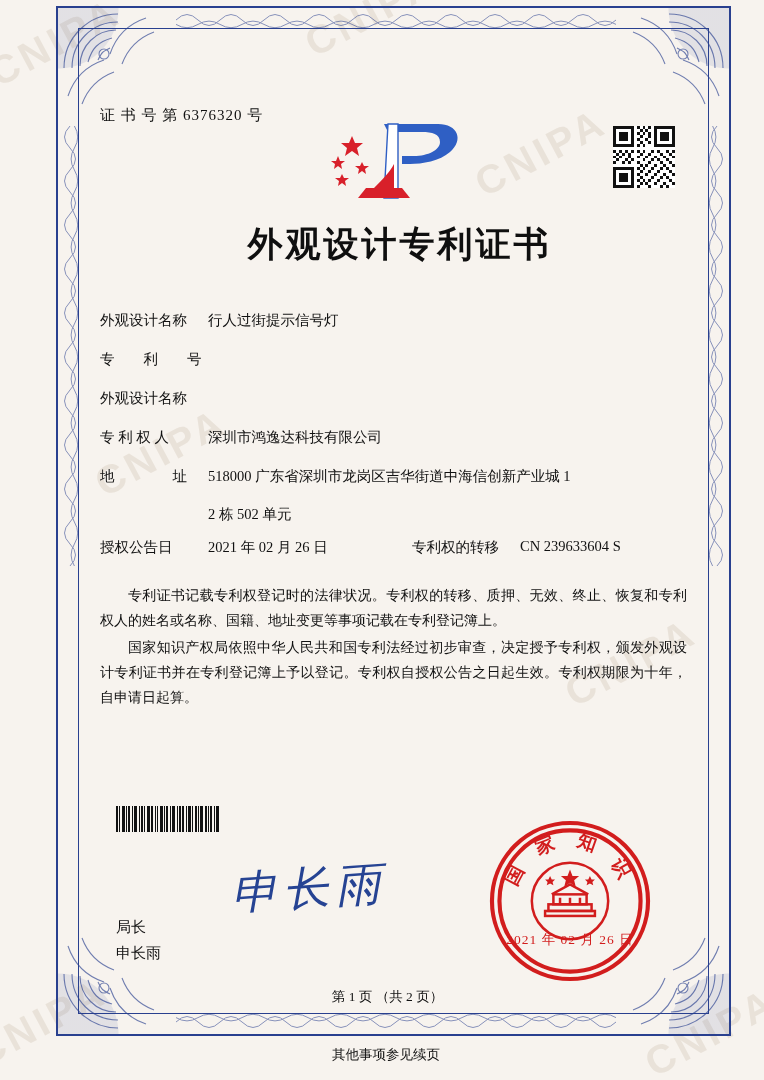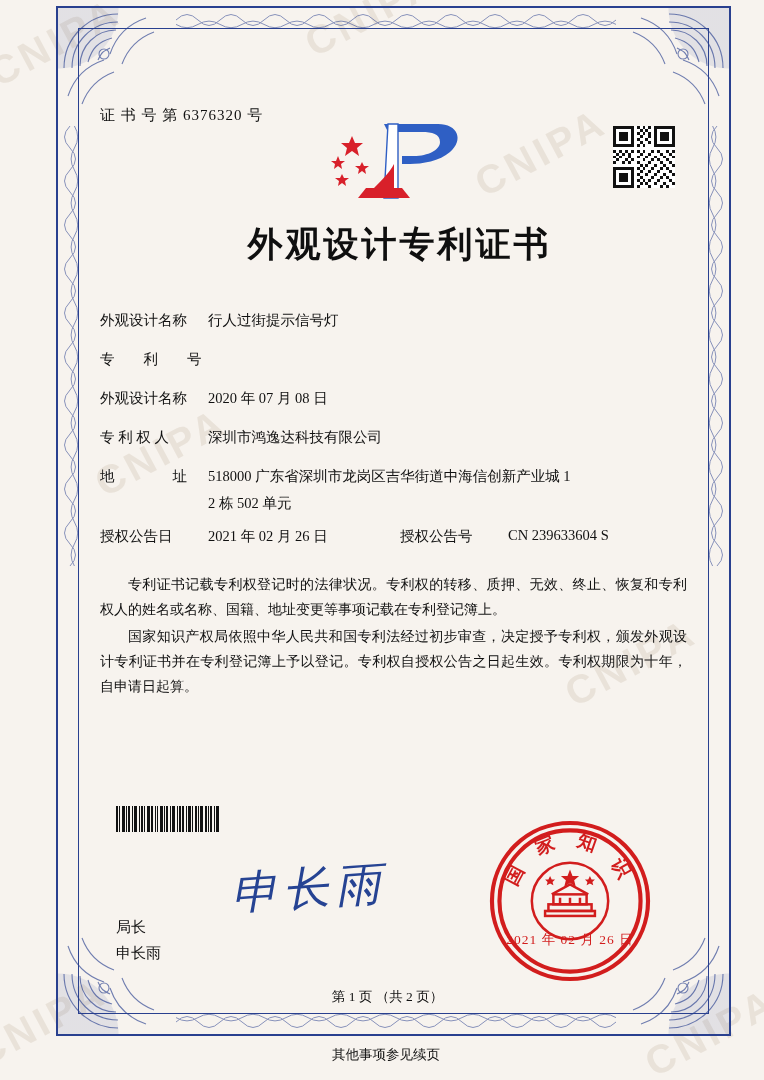--- a/index.html
+++ b/index.html
@@ -96,22 +96,22 @@
     font-size: 14.5px; color: #111;
   }
   .row { display: flex; margin-bottom: 20px; align-items: flex-start; }
   .row.tight { margin-bottom: 14px; }
   .lbl {
     width: 108px; flex: 0 0 108px;
     letter-spacing: 0px;
     white-space: nowrap;
   }
   .val { flex: 1; }
-  .val .line2 { display: block; margin-top: 8px; }
-  .row-split { display: flex; }
+  .val .line2 { display: block; margin-top: 19px; }
+  .row-split { display: flex; gap: 12px; }
   .row-split .half { display: flex; }
   .row-split .half:first-child { width: 300px; flex: 0 0 300px; }
 
   .para {
     margin-top: 26px;
     font-size: 14px;
     line-height: 25px;
     color: #111;
     text-align: justify;
   }
@@ -397,21 +397,20 @@
       <div class="val">行人过街提示信号灯</div>
     </div>
 
 
     <div class="row">
       <div class="lbl">专　　利　　号</div>
     </div>
 
     <div class="row">
       <div class="lbl">外观设计名称</div>
-      <div class="val">2020 年 07 月 08 日</div>
     </div>
 
     <div class="row">
       <div class="lbl">专 利 权 人</div>
       <div class="val">深圳市鸿逸达科技有限公司</div>
     </div>
 
     <div class="row tight">
       <div class="lbl">地　　　　址</div>
       <div class="val">
@@ -419,21 +418,21 @@
         <span class="line2">2 栋 502 单元</span>
       </div>
     </div>
 
     <div class="row row-split">
       <div class="half">
         <div class="lbl">授权公告日</div>
         <div class="val">2021 年 02 月 26 日</div>
       </div>
       <div class="half">
-        <div class="lbl">授权公告号</div>
+        <div class="lbl">专利权的转移</div>
         <div class="val">CN 239633604 S</div>
       </div>
     </div>
 
     <div class="para">
       <p>专利证书记载专利权登记时的法律状况。专利权的转移、质押、无效、终止、恢复和专利权人的姓名或名称、国籍、地址变更等事项记载在专利登记簿上。</p>
       <p>国家知识产权局依照中华人民共和国专利法经过初步审查，决定授予专利权，颁发外观设计专利证书并在专利登记簿上予以登记。专利权自授权公告之日起生效。专利权期限为十年，自申请日起算。</p>
     </div>
   </div>
 

